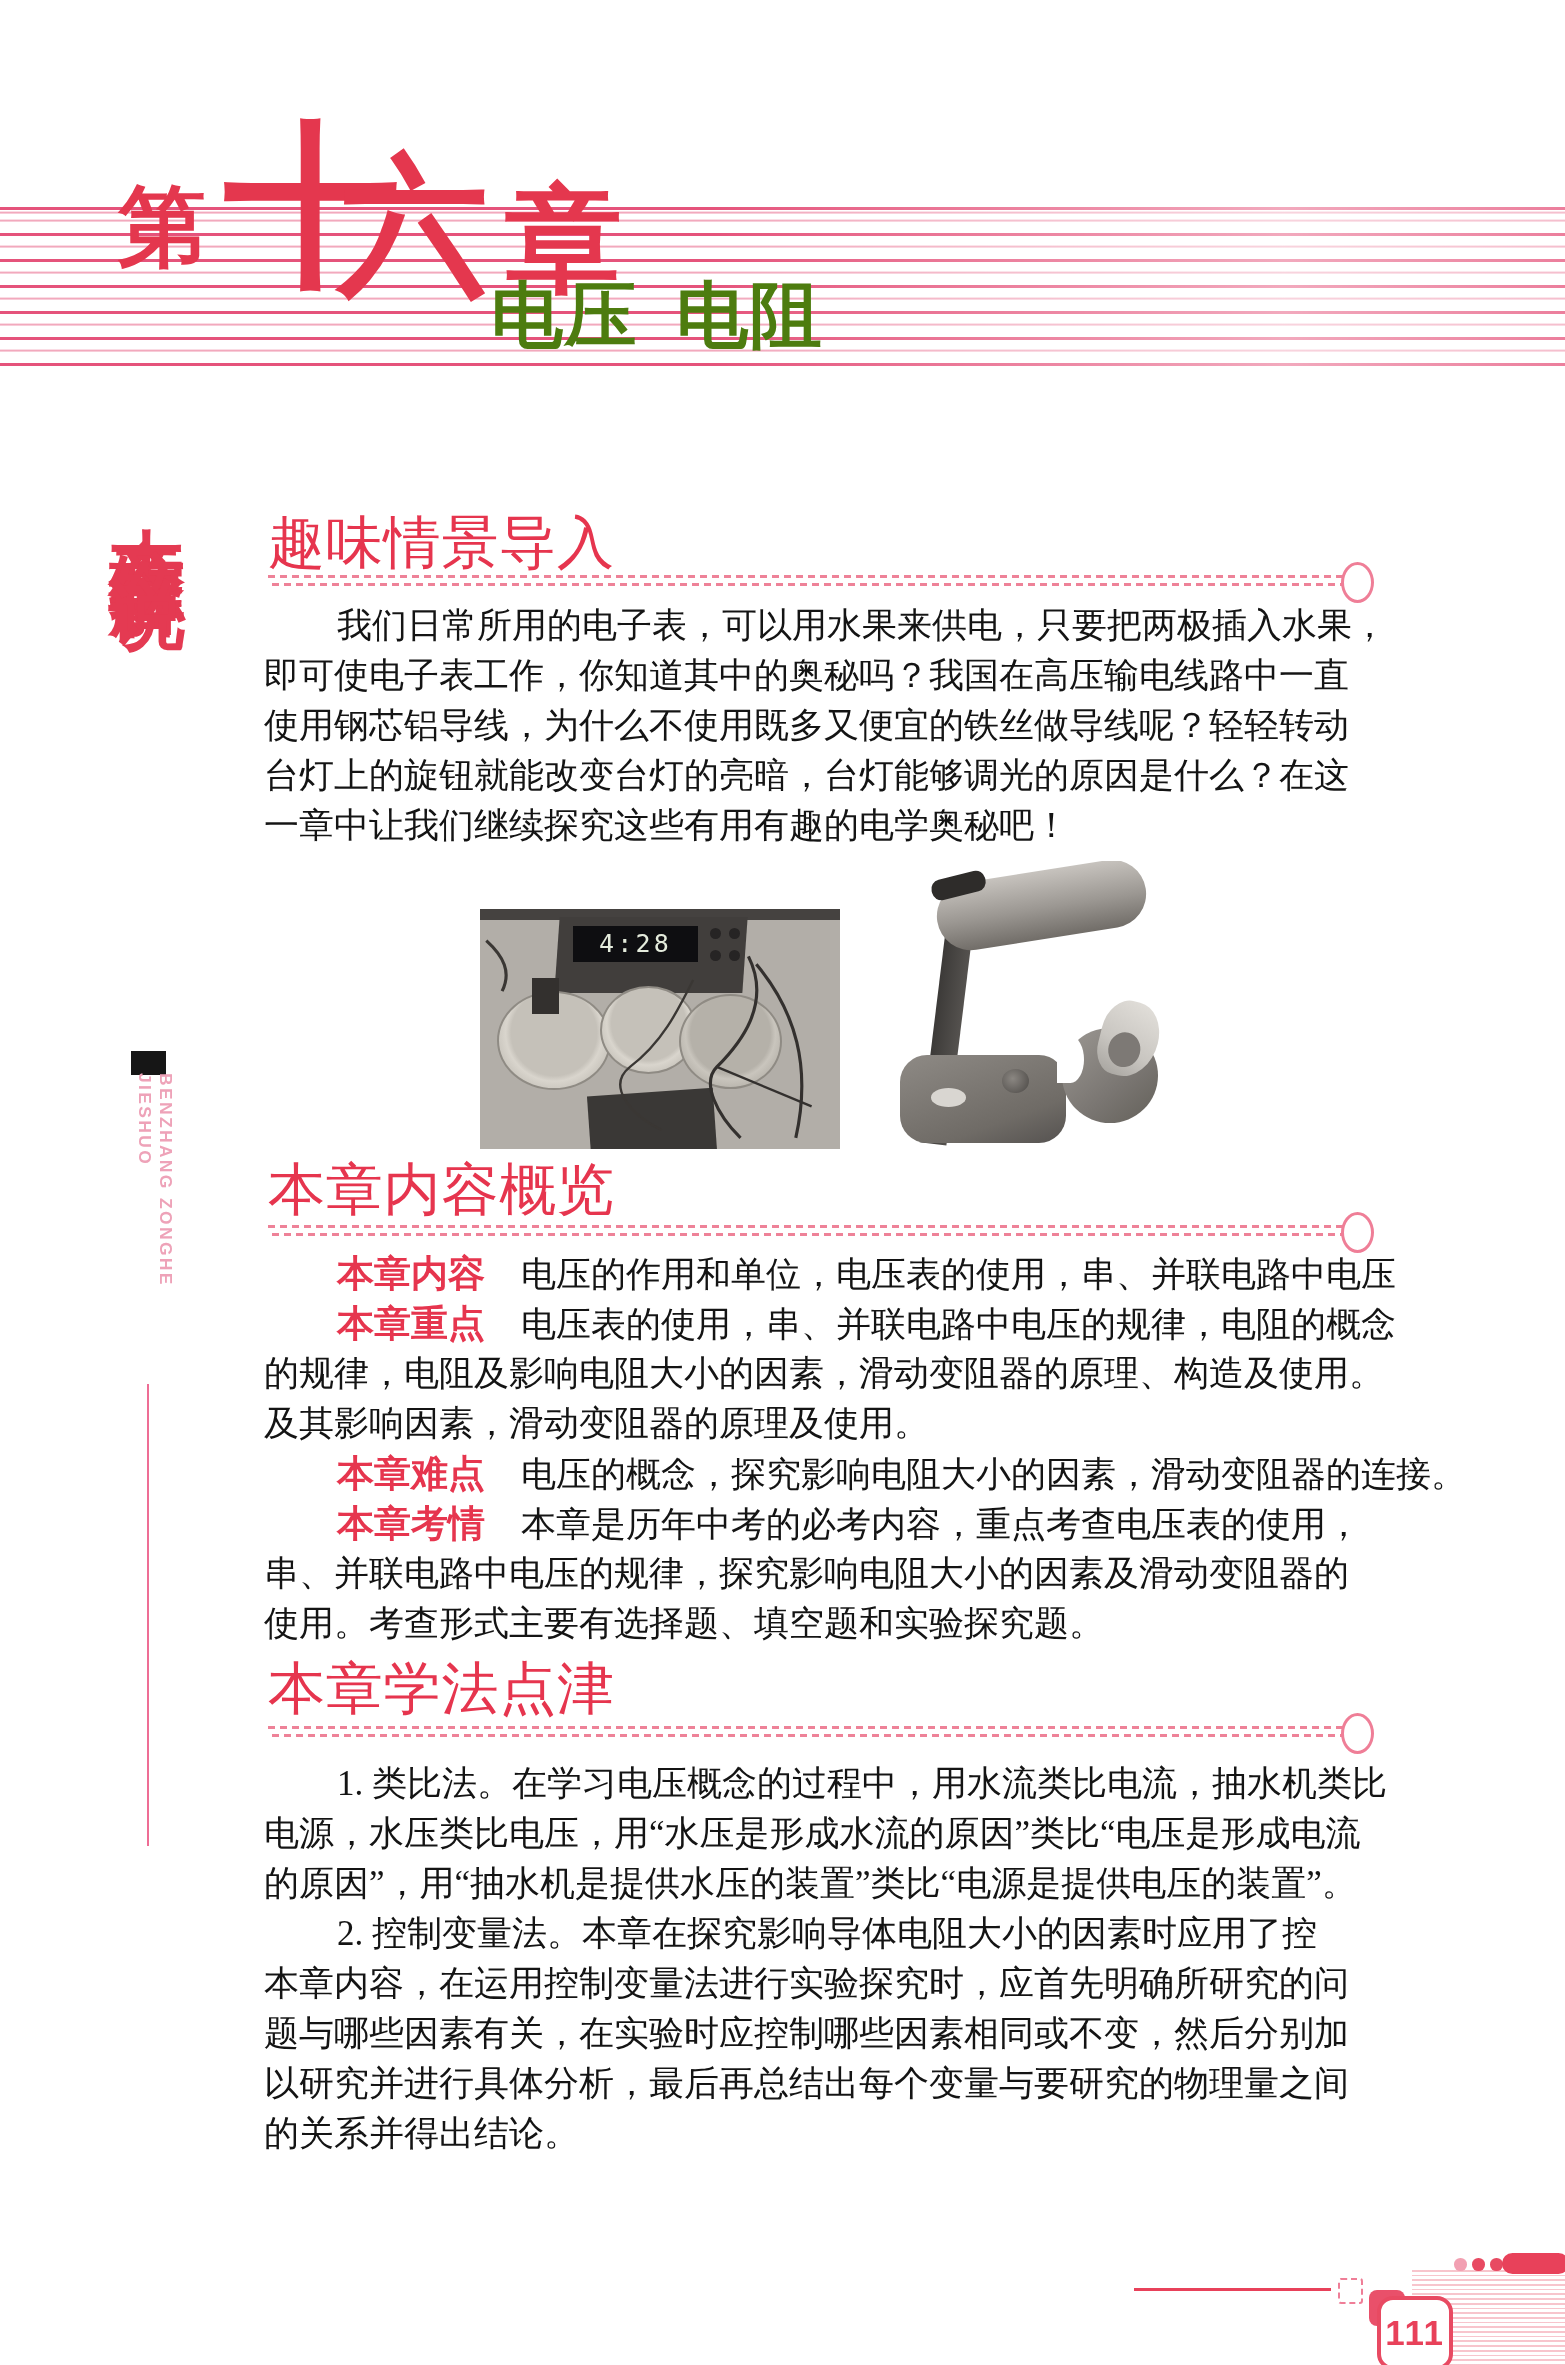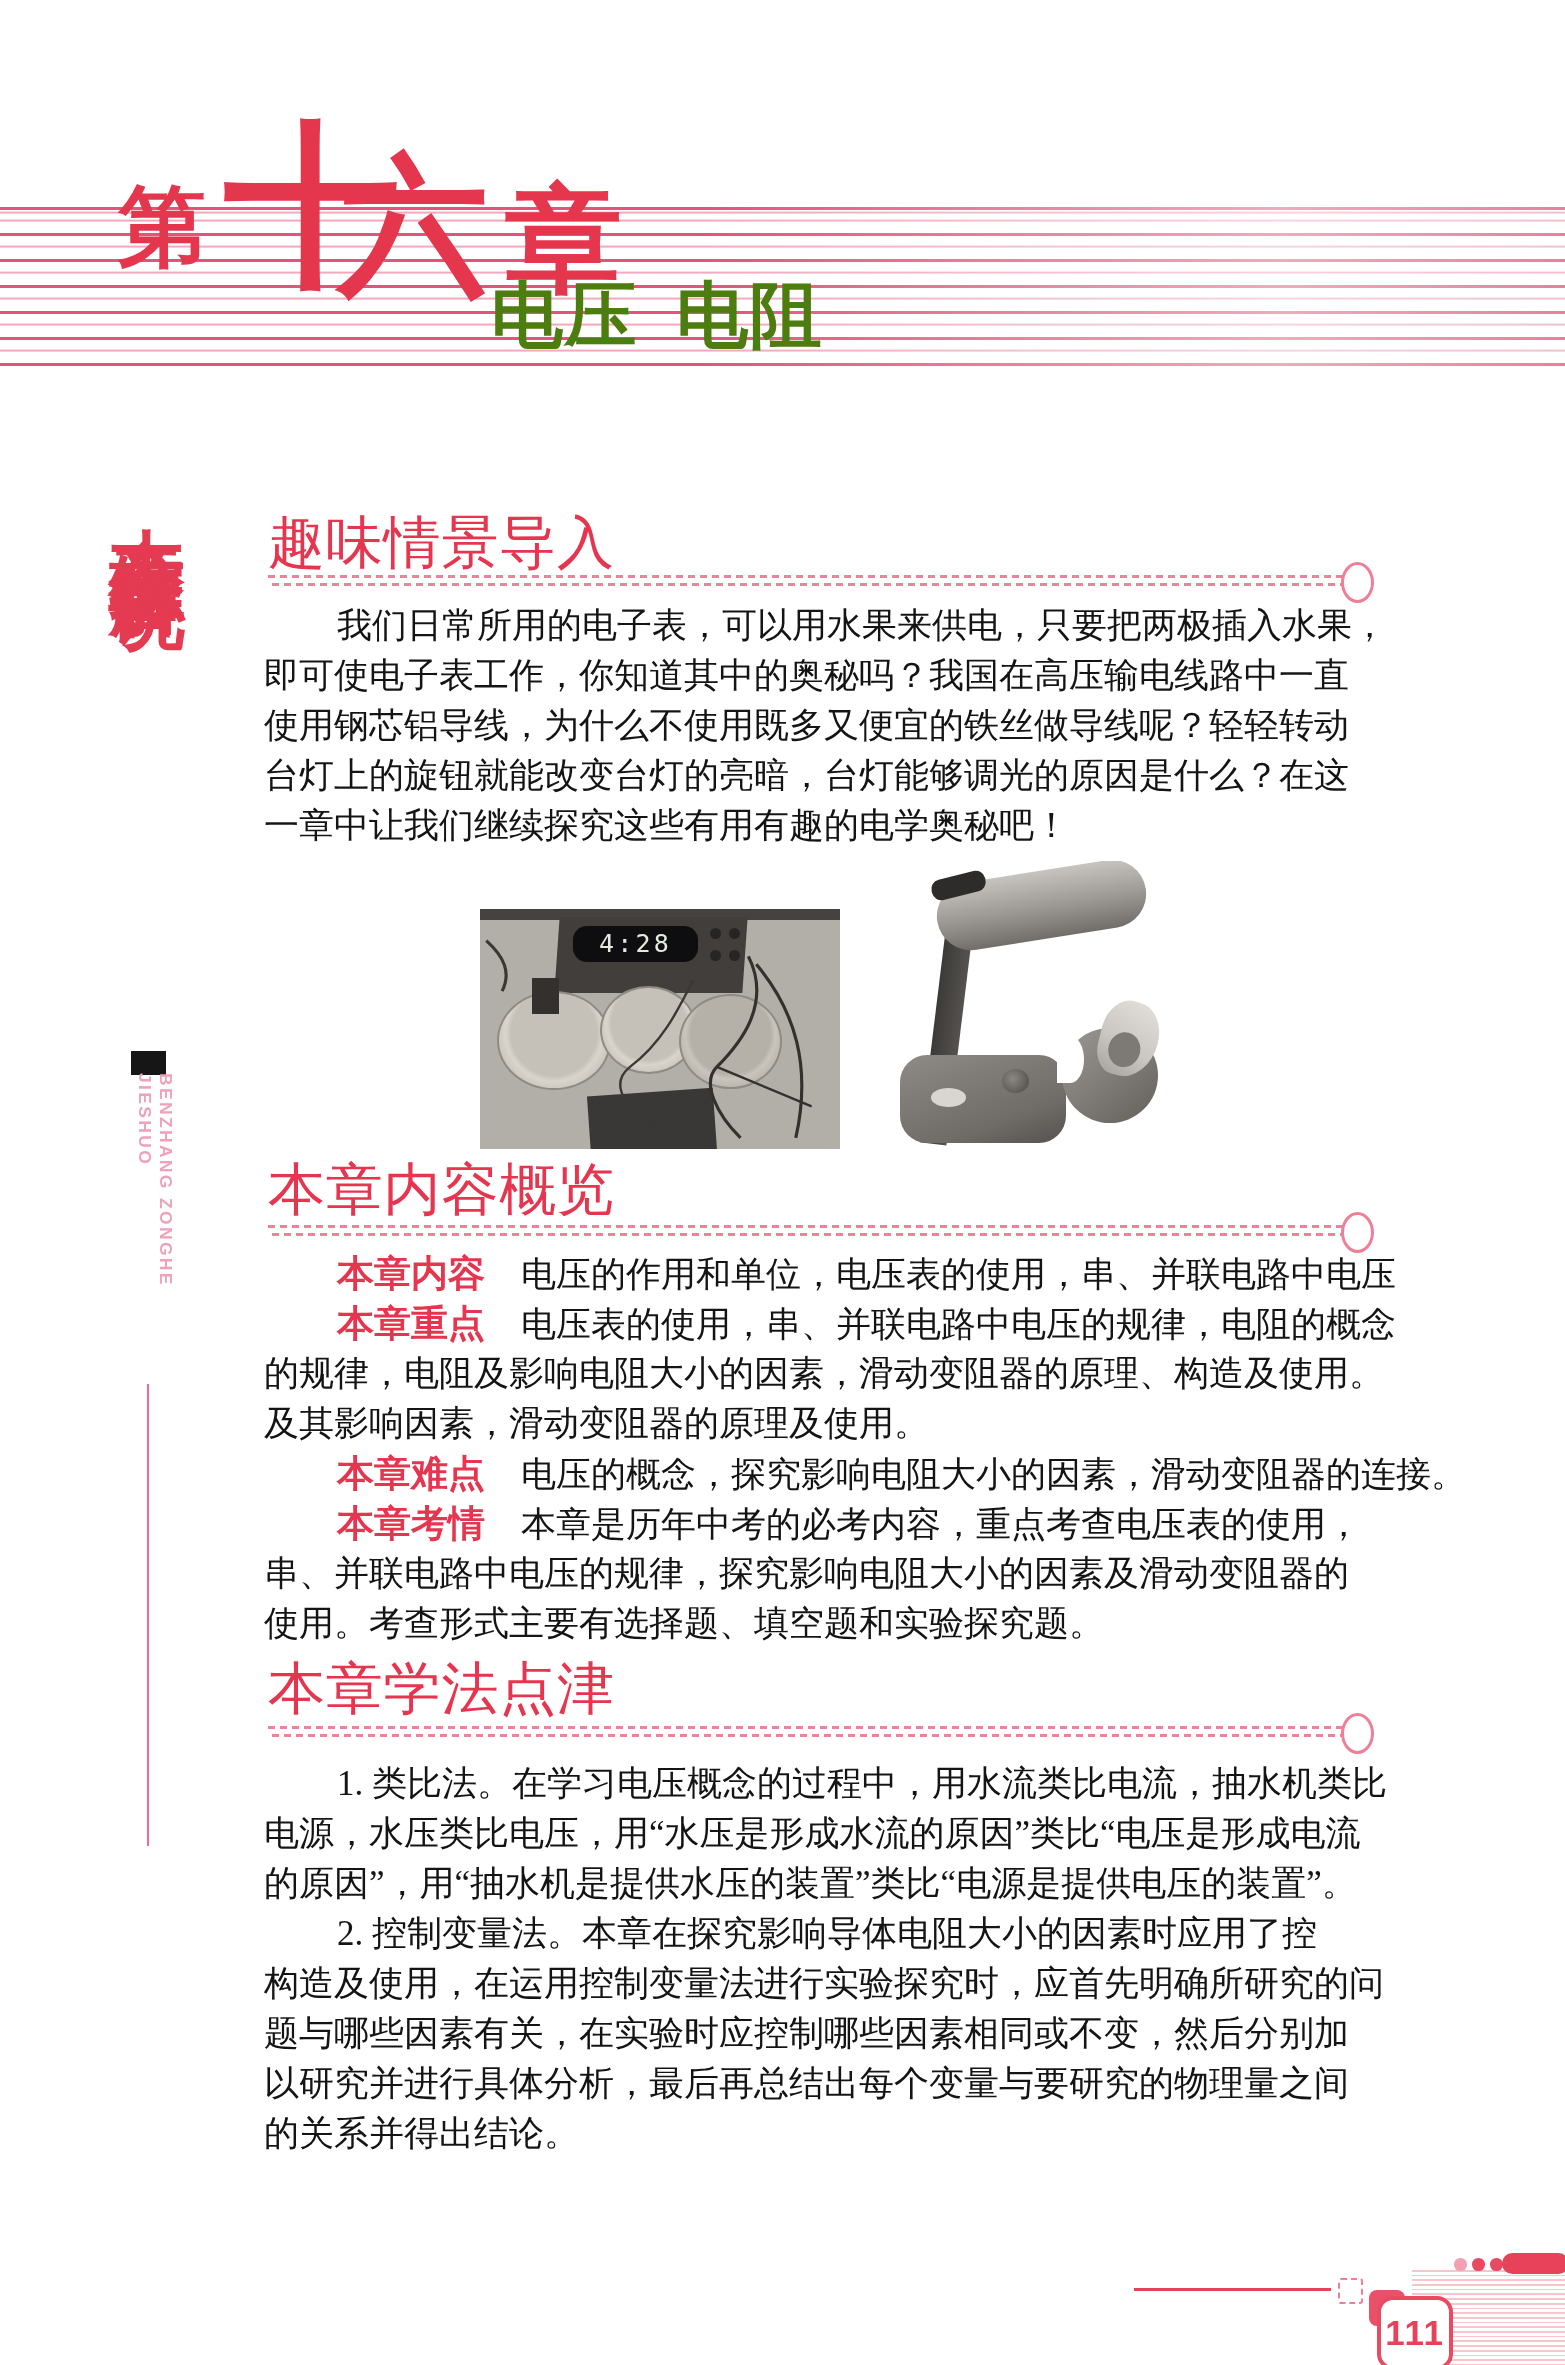--- a/index.html
+++ b/index.html
@@ -46,21 +46,21 @@
   .pline{height:50px;line-height:50px;font-size:35px;color:#141414;white-space:nowrap;}
   .indent{padding-left:73px;}
   .plabel{font-family:"Liberation Sans",sans-serif;font-weight:bold;color:#e6354e;
     font-size:37px;margin-right:36px;}
 
   
   .photo1{left:480px;top:909px;width:360px;height:240px;background:#b2aea8;overflow:hidden;}
   .photo1 .topbar{position:absolute;left:0;top:0;width:100%;height:11px;background:#454240;}
   .photo1 .device{position:absolute;left:77px;top:8px;width:188px;height:76px;background:#413e3c;transform:skewX(-4deg);}
   .photo1 .screen{position:absolute;left:93px;top:17.4px;width:125px;height:36px;background:#0e0e11;
-    color:#e4ebdc;font-family:"DejaVu Sans Mono",monospace;font-size:25px;line-height:36px;text-align:center;letter-spacing:3.2px;border-radius:14px;}
+    color:#e4ebdc;font-family:"DejaVu Sans Mono",monospace;font-size:25px;line-height:36px;text-align:center;letter-spacing:3.2px;}
   .photo1 .btn{position:absolute;width:11px;height:11px;border-radius:50%;background:#262424;}
   .fruit{position:absolute;border-radius:50%;
     background:radial-gradient(circle at 50% 42%,#c5c1b9 0 55%,#d9d5cd 62%,#aaa69e 100%);
     border:2.4px solid #8f8b84;}
   .photo1 .electrode{position:absolute;left:52px;top:69px;width:27px;height:36px;background:#33302e;}
   .photo1 .meter{position:absolute;left:109px;top:183px;width:126px;height:63px;background:#3a3836;transform:rotate(-4deg);}
   .photo1 svg{position:absolute;left:0;top:0;}
 
   .photo2{left:890px;top:861px;width:300px;height:290px;background:#ffffff;overflow:hidden;}
   .lamp-head{position:absolute;left:46px;top:9.5px;width:211px;height:68px;border-radius:36px;
@@ -179,21 +179,21 @@
 <div class="abs rule" style="top:1724px;">
   <div class="dots"></div>
   <div class="ring"></div>
 </div>
 
 <div class="abs" style="left:264px;top:1759px;width:1128px;">
   <div class="pline indent">1. 类比法。在学习电压概念的过程中，用水流类比电流，抽水机类比</div>
   <div class="pline">电源，水压类比电压，用“水压是形成水流的原因”类比“电压是形成电流</div>
   <div class="pline">的原因”，用“抽水机是提供水压的装置”类比“电源是提供电压的装置”。</div>
   <div class="pline indent">2. 控制变量法。本章在探究影响导体电阻大小的因素时应用了控</div>
-  <div class="pline">构造及使用，在运用控制变量法进行实验探究时，应首先明确所研究的问</div>
+  <div class="pline">本章内容，在运用控制变量法进行实验探究时，应首先明确所研究的问</div>
   <div class="pline">题与哪些因素有关，在实验时应控制哪些因素相同或不变，然后分别加</div>
   <div class="pline">以研究并进行具体分析，最后再总结出每个变量与要研究的物理量之间</div>
   <div class="pline">的关系并得出结论。</div>
 </div>
 
 <div class="abs f-texture"></div>
 <div class="abs f-line"></div>
 <div class="abs f-dsq"></div>
 <div class="abs f-backsq"></div>
 <div class="abs f-badge">111</div>

